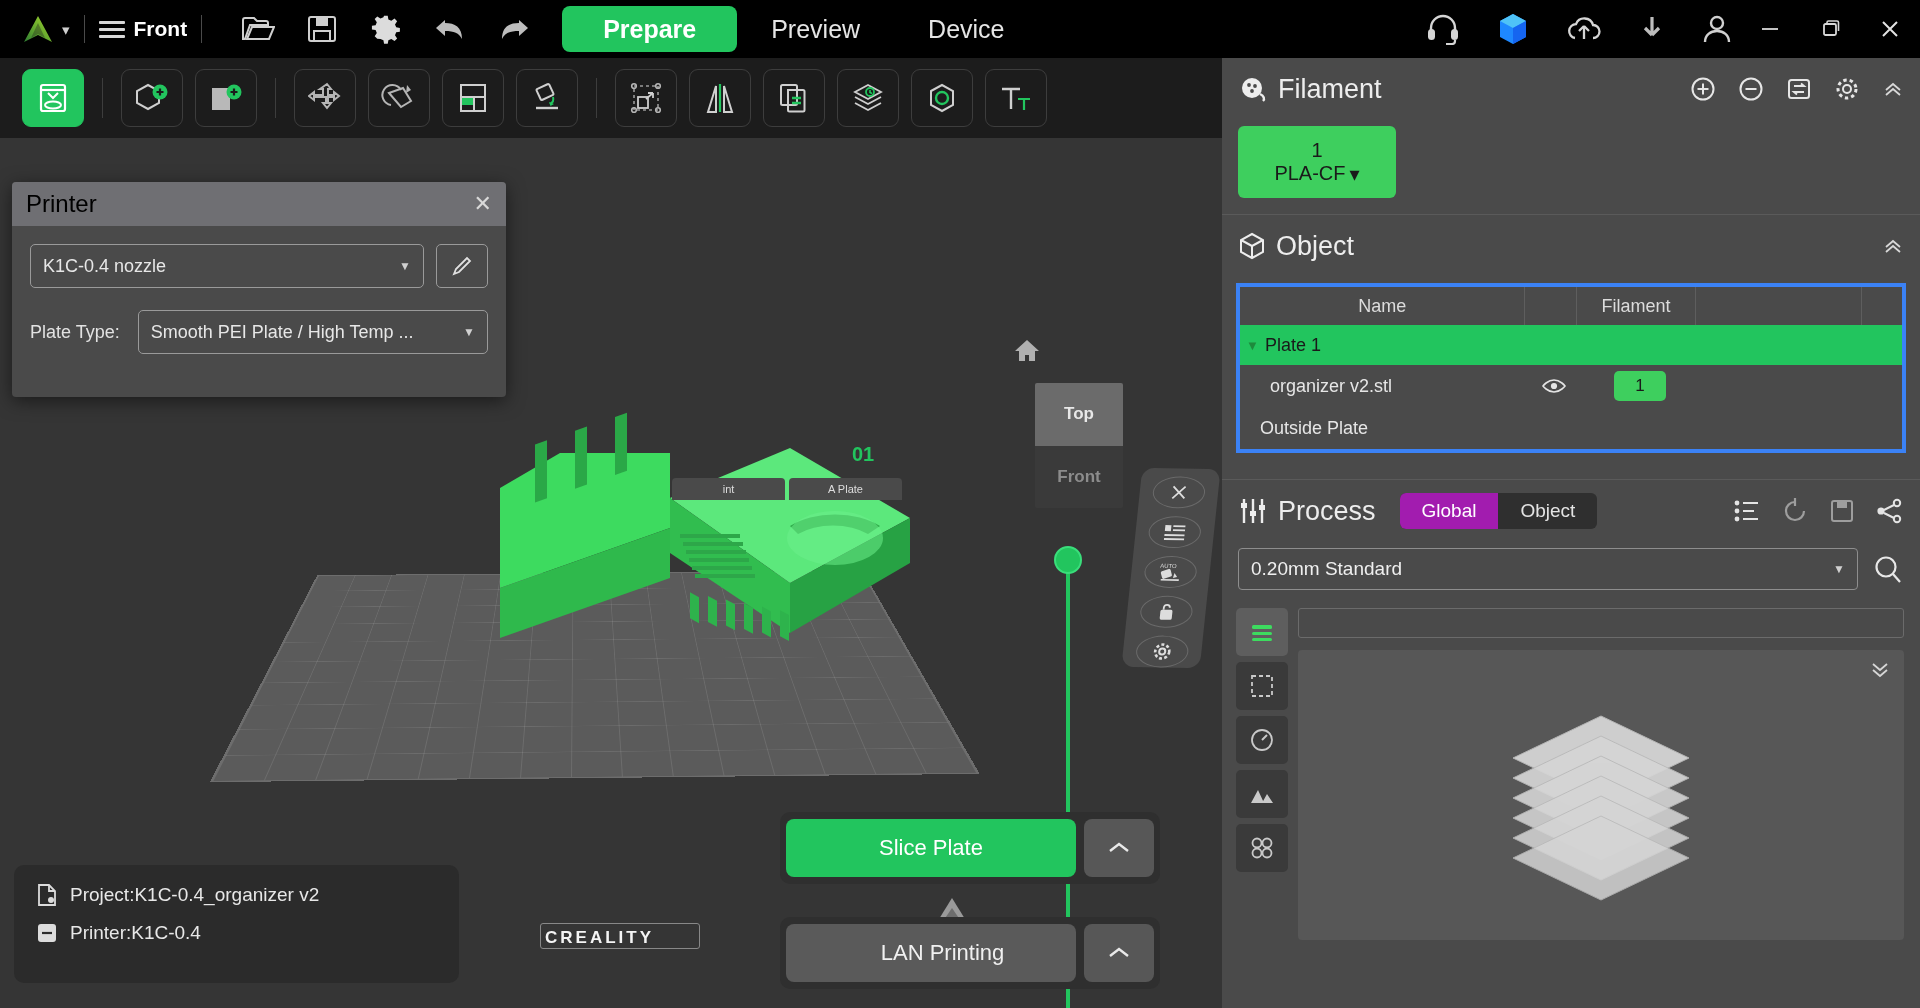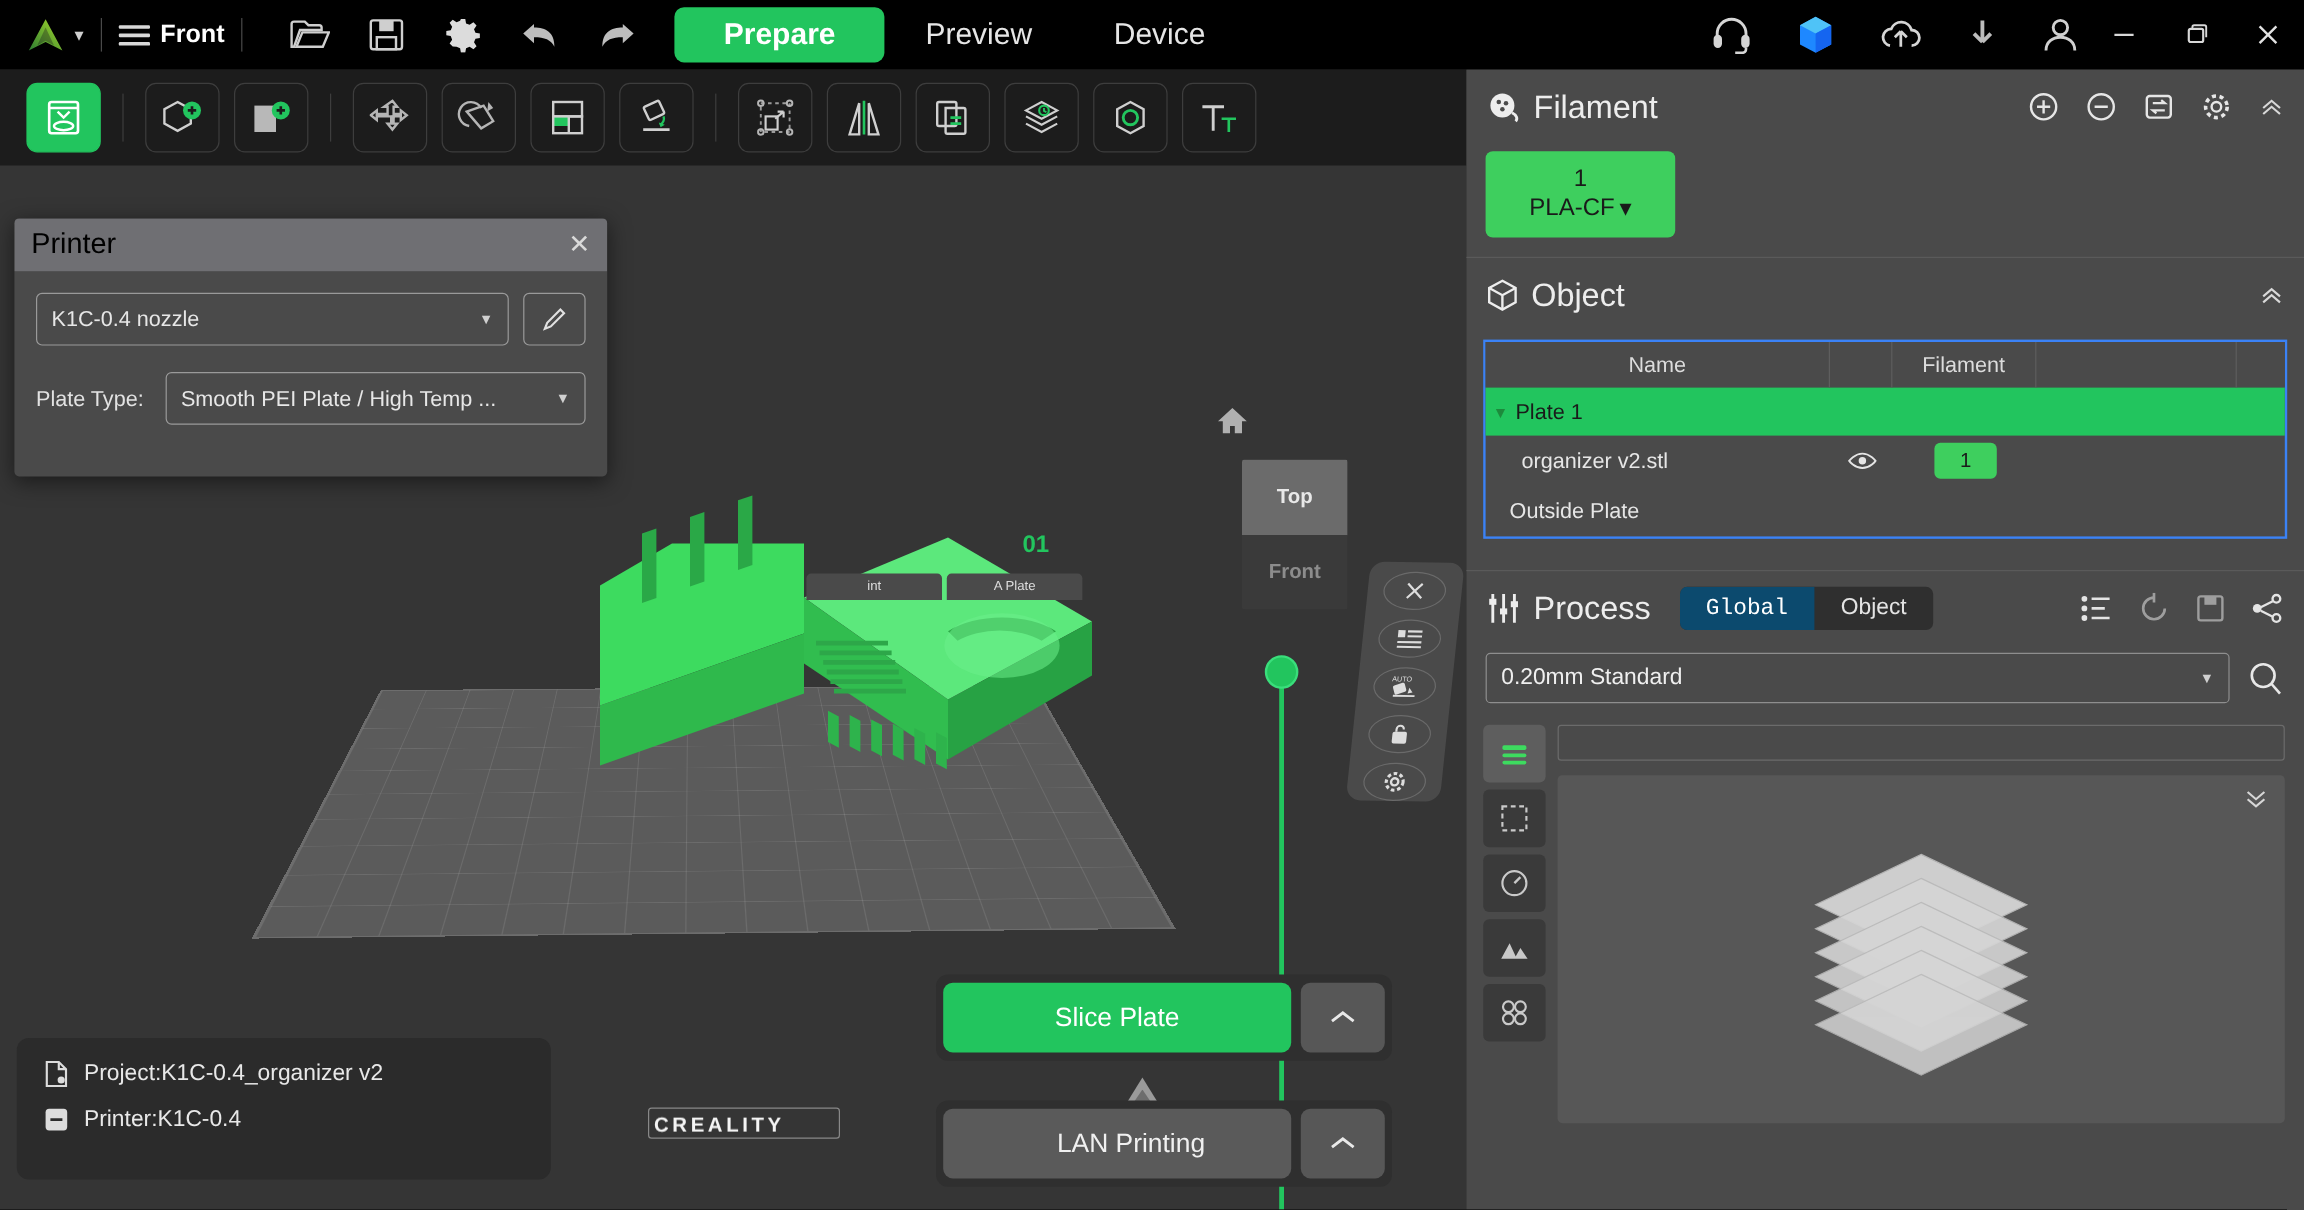--- a/index.html
+++ b/index.html
@@ -178,35 +178,35 @@
 
   .fil-chip {
     margin: 6px 0 0 16px; width: 158px; height: 72px; background: #3ecf5e; border-radius: 6px;
     display:flex; flex-direction: column; align-items:center; justify-content:center;
     color:#1a1a1a; font-size: 20px; cursor:pointer;
   }
   .fil-chip .l2 { display:flex; align-items:center; gap:4px; }
 
   .divider { height: 1px; background: #5a5a5a; margin: 16px 0 0 0; }
 
-  .obj-table { margin: 6px 14px 0 14px; border: 2px solid #3b82f6; }
+  .obj-table { margin: 6px 14px 0 14px; border: 4px solid #3b82f6; }
   .obj-thead { display:flex; height: 38px; background: #4a4a4a; }
   .oth { border-right: 1px solid #5e5e5e; display:flex; align-items:center; justify-content:center;
          color:#dcdcdc; font-size: 18px; }
   .row-plate { height: 40px; background: #22c55e; display:flex; align-items:center;
                color:#1a1a1a; font-size: 18px; padding-left: 6px; gap: 6px; cursor:pointer; }
   .row-obj { height: 42px; display:flex; align-items:center; font-size: 18px; color:#e6e6e6; cursor:pointer; }
   .row-out { height: 42px; display:flex; align-items:center; font-size: 18px; color:#e6e6e6; padding-left: 20px; cursor:pointer; }
   .fil-badge { width: 52px; height: 30px; background: #3ecf5e; border-radius: 5px; color:#1a1a1a;
                display:flex; align-items:center; justify-content:center; font-size:17px; cursor:pointer; }
 
   .seg { display:flex; background: #2f2f2f; border-radius: 6px; overflow:hidden; margin-left: 14px; }
   .seg-item { padding: 0 22px; height: 36px; display:flex; align-items:center; color:#e4e4e4;
               font-size: 19px; cursor:pointer; }
-  .seg-item.on { background:#0c4a6e; color:#ffffff;font-family:Liberation Mono, monospace; }
+  .seg-item.on { background:#a21caf; color:#ffffff; }
 
   .proc-sel-row { display:flex; align-items:center; gap: 14px; padding: 0 16px; margin-top: 6px; border-radius: 20px; }
   .proc-sel {
     flex: 1; height: 42px; border: 1px solid #8e8e8e; border-radius: 4px; background: #4a4a4a;
     display:flex; align-items:center; justify-content: space-between; padding: 0 12px;
     color:#efefef; font-size: 19px; cursor:pointer;
   }
 
   .proc-body { display:flex; margin-top: 18px; padding: 0 16px 0 0; }
   .vtabs { width: 52px; margin-left: 14px; display:flex; flex-direction:column; gap: 6px; }

